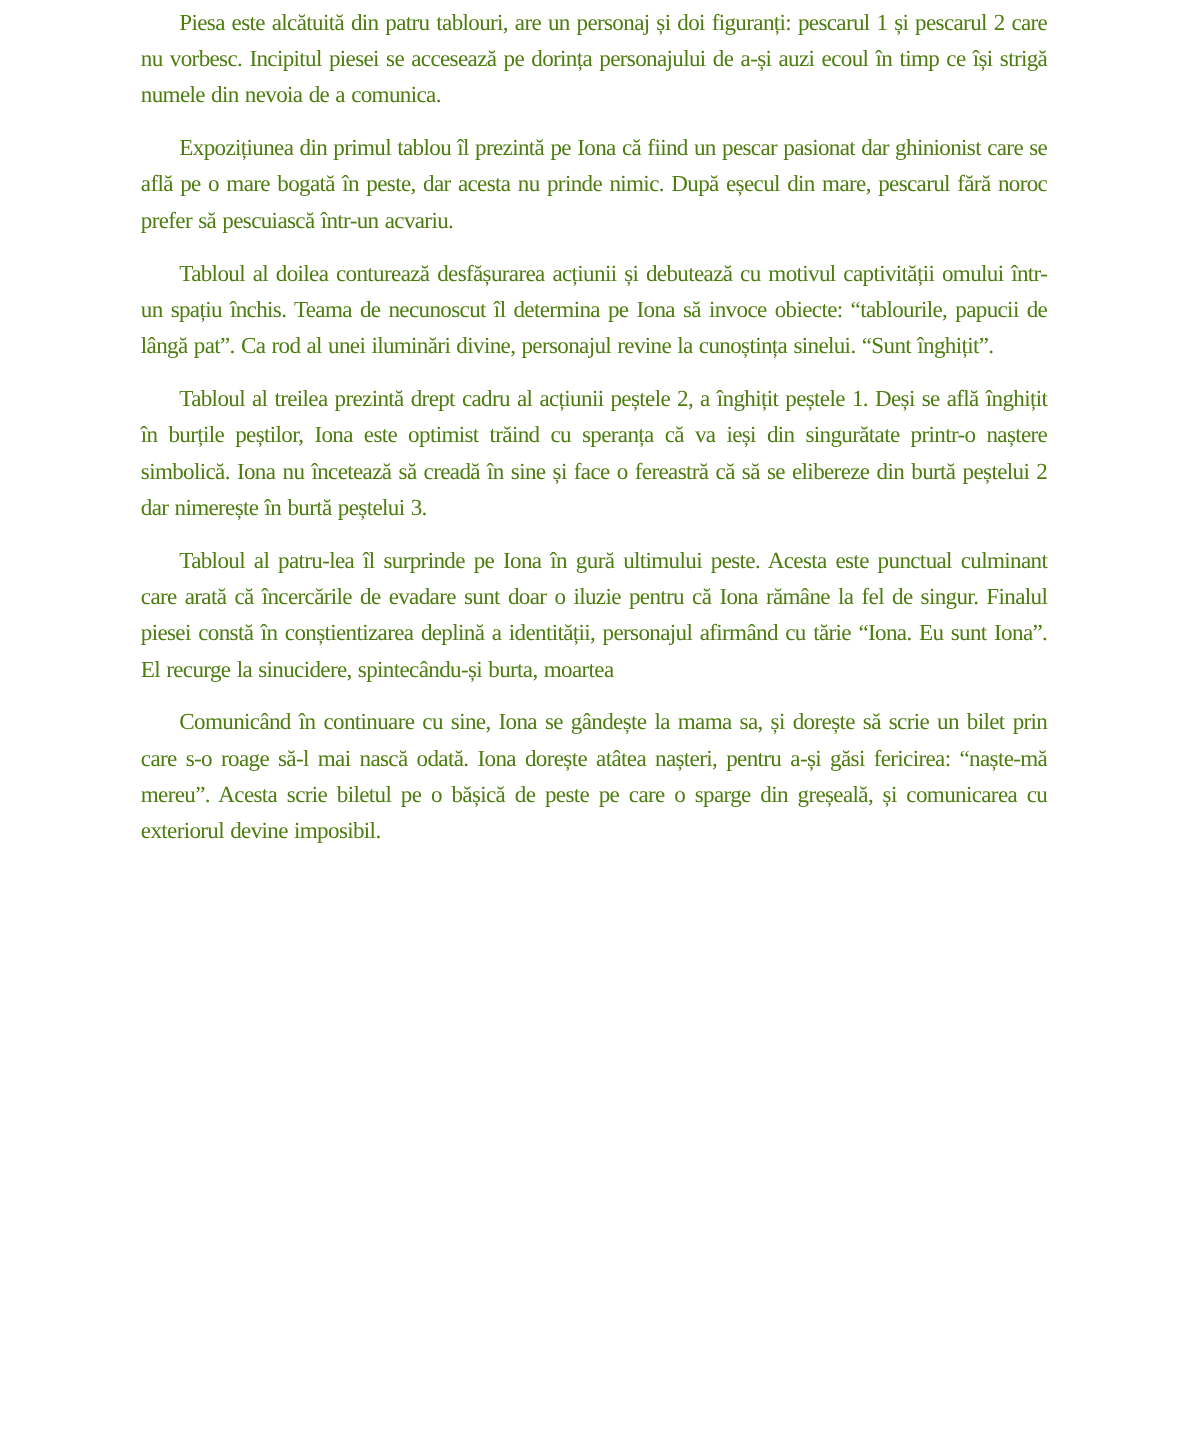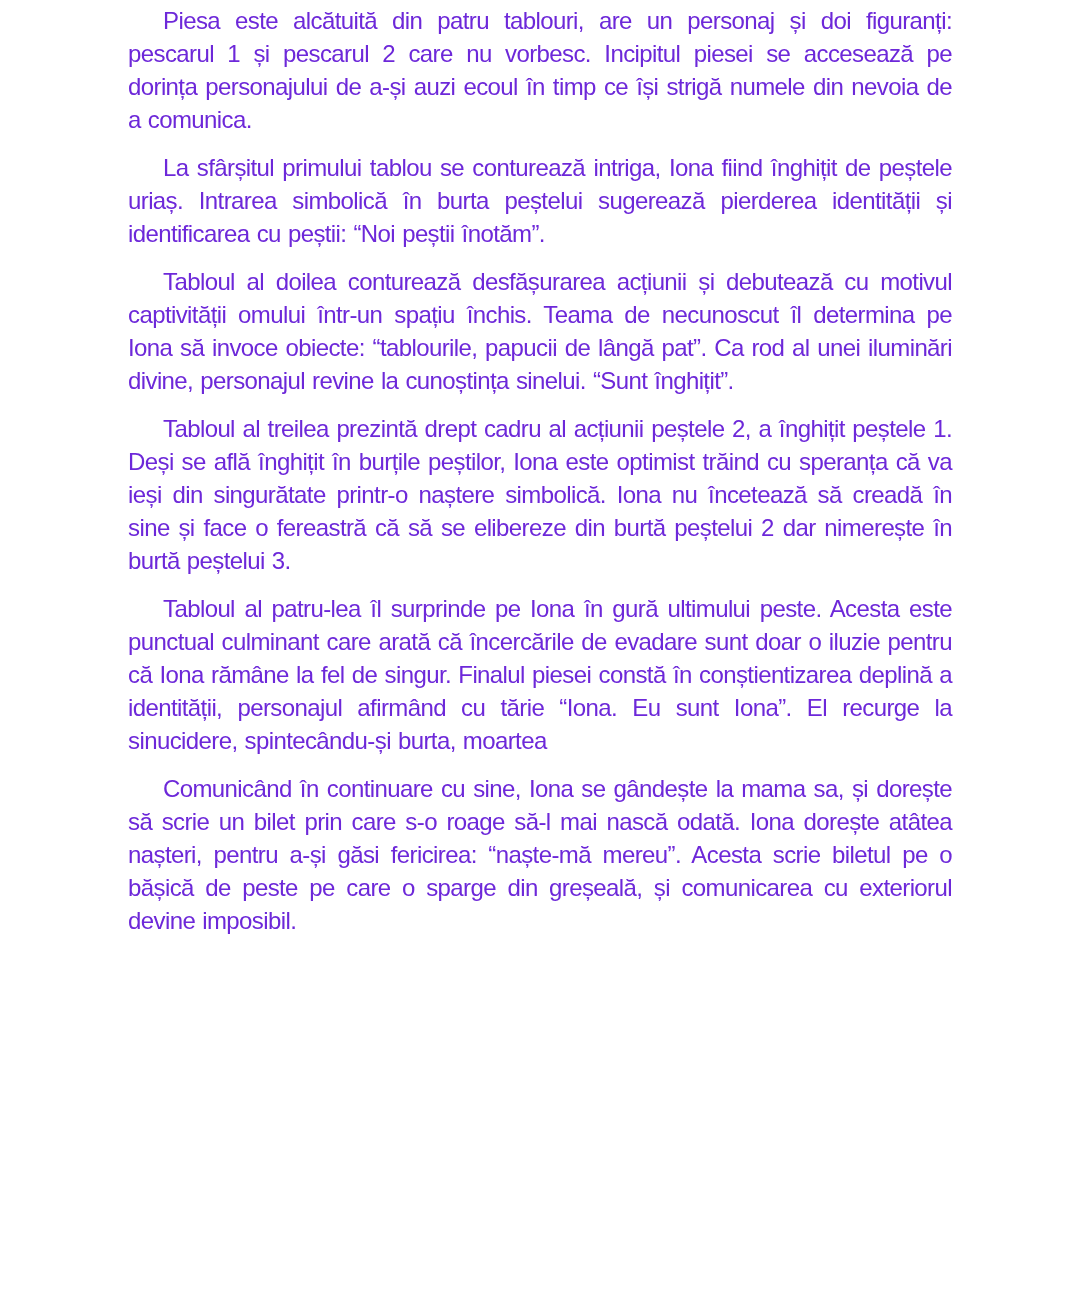--- a/index.html
+++ b/index.html
@@ -13,35 +13,35 @@
     overflow: hidden;
     position: relative;
   }
   .page {
     position: absolute;
     left: 128px;
     top: 4px;
     width: 824px;
   }
   .para {
-    font-family: Liberation Sans, sans-serif;
-    font-size: 24px;
+    font-family: Liberation Serif, serif;
+    font-size: 21px;
     line-height: 33px;
-    color: #6d28d9;
+    color: #4d7c0f;
     text-align: justify;
     text-indent: 35px;
     margin: 0 0 15px 0;
     letter-spacing: -0.6px;
     word-spacing: 1px;
     font-stretch: condensed;
   }
 </style>
 </head>
 <body>
 
 <div class="page">
   <p class="para">Piesa este alcătuită din patru tablouri, are un personaj și doi figuranți: pescarul 1 și pescarul 2 care nu vorbesc. Incipitul piesei se accesează pe dorința personajului de a-și auzi ecoul în timp ce își strigă numele din nevoia de a comunica.</p>
-  <p class="para">La sfârșitul primului tablou se conturează intriga, Iona fiind înghițit de peștele uriaș. Intrarea simbolică în burta peștelui sugerează pierderea identității și identificarea cu peștii: “Noi peștii înotăm”.</p>
+  <p class="para">Expozițiunea din primul tablou îl prezintă pe Iona că fiind un pescar pasionat dar ghinionist care se află pe o mare bogată în peste, dar acesta nu prinde nimic. După eșecul din mare, pescarul fără noroc prefer să pescuiască într-un acvariu.</p>
   <p class="para">Tabloul al doilea conturează desfășurarea acțiunii și debutează cu motivul captivității omului într-un spațiu închis. Teama de necunoscut îl determina pe Iona să invoce obiecte: “tablourile, papucii de lângă pat”. Ca rod al unei iluminări divine, personajul revine la cunoștința sinelui. “Sunt înghițit”.</p>
   <p class="para">Tabloul al treilea prezintă drept cadru al acțiunii peștele 2, a înghițit peștele 1. Deși se află înghițit în burțile peștilor, Iona este optimist trăind cu speranța că va ieși din singurătate printr-o naștere simbolică. Iona nu încetează să creadă în sine și face o fereastră că să se elibereze din burtă peștelui 2 dar nimerește în burtă peștelui 3.</p>
   <p class="para">Tabloul al patru-lea îl surprinde pe Iona în gură ultimului peste. Acesta este punctual culminant care arată că încercările de evadare sunt doar o iluzie pentru că Iona rămâne la fel de singur. Finalul piesei constă în conștientizarea deplină a identității, personajul afirmând cu tărie “Iona. Eu sunt Iona”. El recurge la sinucidere, spintecându-și burta, moartea</p>
   <p class="para">Comunicând în continuare cu sine, Iona se gândește la mama sa, și dorește să scrie un bilet prin care s-o roage să-l mai nască odată. Iona dorește atâtea nașteri, pentru a-și găsi fericirea: “naște-mă mereu”. Acesta scrie biletul pe o bășică de peste pe care o sparge din greșeală, și comunicarea cu exteriorul devine imposibil.</p>
 </div>
 
 </body></html>

